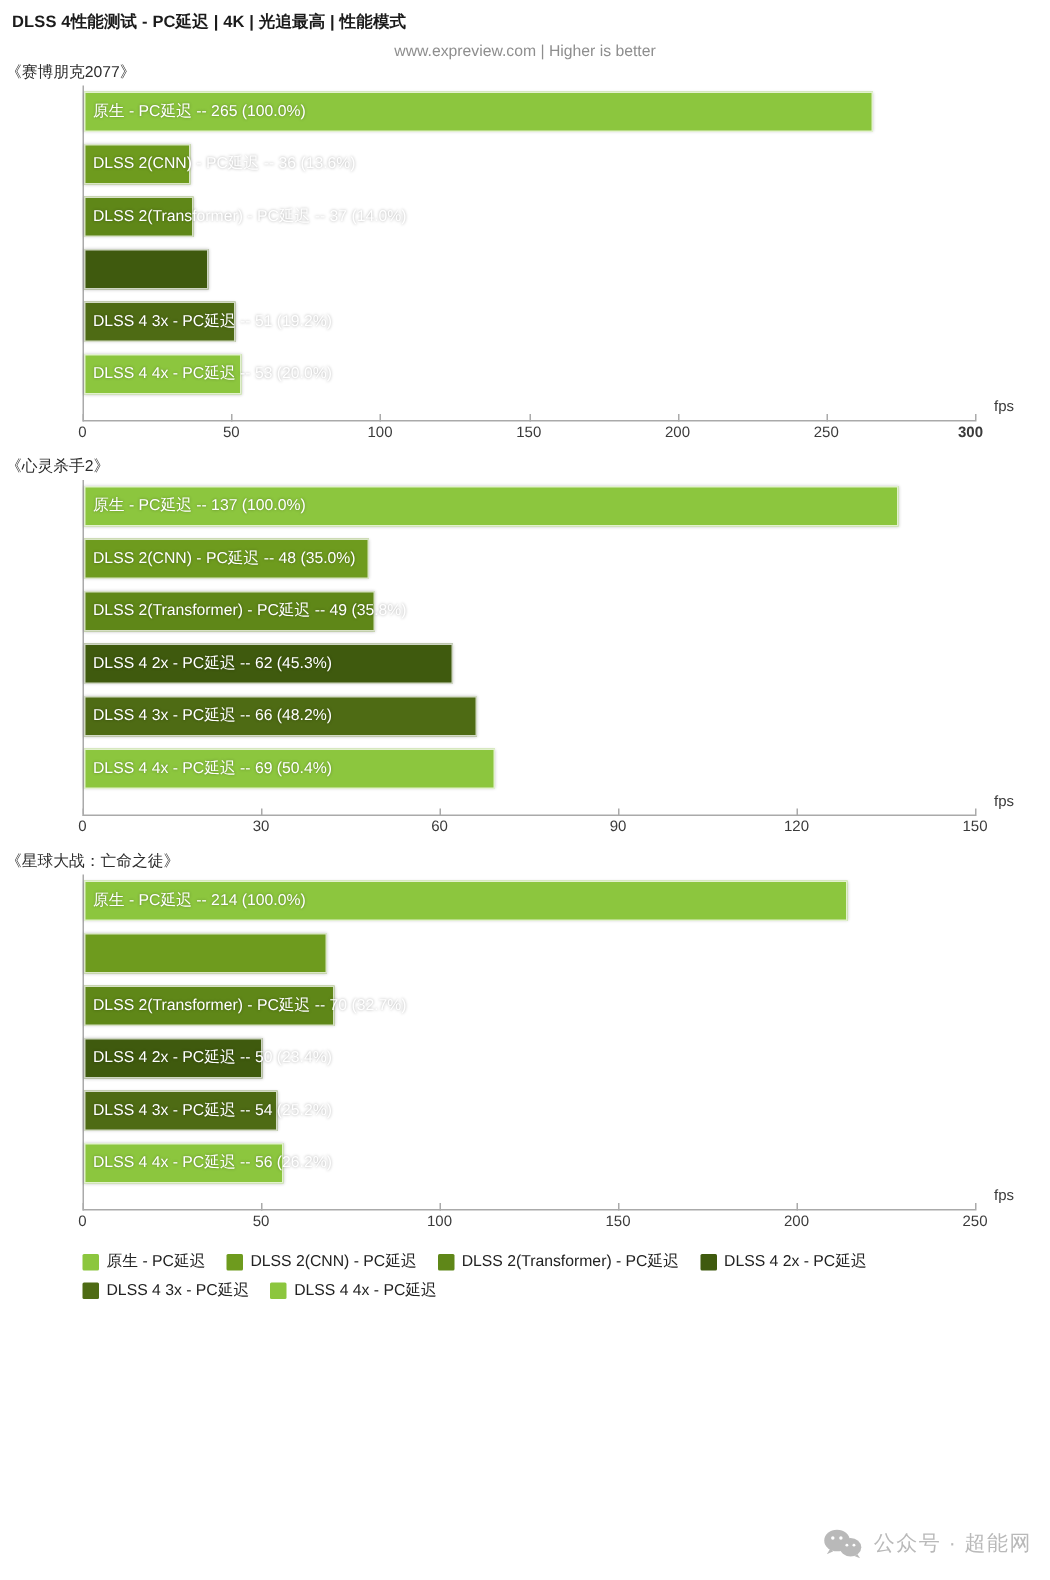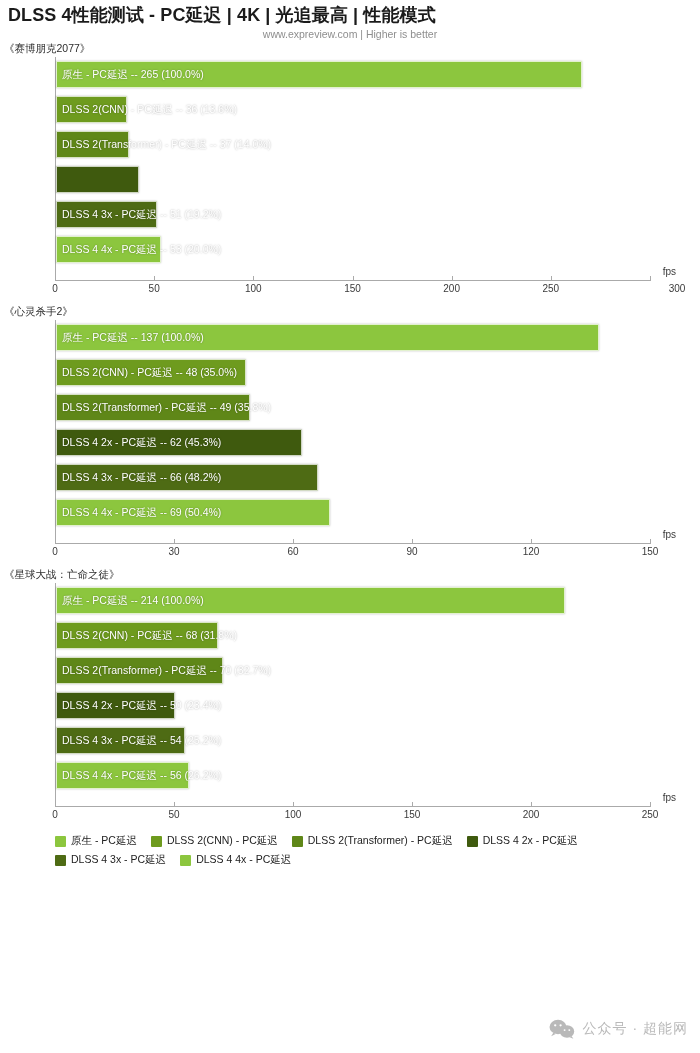--- a/index.html
+++ b/index.html
@@ -14,21 +14,21 @@
     color: #1a1a1a;
     position: relative;
     overflow: hidden;
   }
 
   
   .header {
     padding: 6px 8px 0 8px;
   }
   .header-title {
-    font-size: 18px;
+    font-size: 11px;
     font-weight: bold;
     letter-spacing: 0.1px;
     color: #1b1b1b;
     line-height: 18px;
     white-space: nowrap;
   }
   .header-sub {
     font-size: 10.5px;
     color: #8e8e8e;
     line-height: 14px;
@@ -213,21 +213,21 @@
         <div class="tick-label" style="left: 99.1667px;">50</div>
         <div class="tick" style="left: 198.333px;"></div>
         <div class="tick-label" style="left: 198.333px;">100</div>
         <div class="tick" style="left: 297.5px;"></div>
         <div class="tick-label" style="left: 297.5px;">150</div>
         <div class="tick" style="left: 396.667px;"></div>
         <div class="tick-label" style="left: 396.667px;">200</div>
         <div class="tick" style="left: 495.833px;"></div>
         <div class="tick-label" style="left: 495.833px;">250</div>
         <div class="tick" style="left: 595px;"></div>
-        <div class="tick-label" style="left: 622px;">300</div>
+        <div class="tick-label" style="left: 592px; font-weight: bold;">300</div>
         <div class="axis-unit">fps</div>
       </div>
     </div>
     <div class="chart-block">
       <div class="chart-title">《心灵杀手2》</div>
       <div class="plot">
         <div class="bars">
           <div class="bar-row">
             <div class="bar" style="width: 543.433px; background: rgb(140, 198, 62);"></div>
             <div class="bar-label">原生 - PC延迟  --  137 (100.0%)</div>
@@ -275,21 +275,20 @@
     <div class="chart-block">
       <div class="chart-title">《星球大战：亡命之徒》</div>
       <div class="plot">
         <div class="bars">
           <div class="bar-row">
             <div class="bar" style="width: 509.32px; background: rgb(140, 198, 62);"></div>
             <div class="bar-label">原生 - PC延迟  --  214 (100.0%)</div>
           </div>
           <div class="bar-row">
             <div class="bar" style="width: 161.84px; background: rgb(110, 155, 30);"></div>
-            <div class="bar-label">DLSS 2(CNN)  -  PC延迟  --  68 (31.8%)</div>
           </div>
           <div class="bar-row">
             <div class="bar" style="width: 166.6px; background: rgb(95, 135, 24);"></div>
             <div class="bar-label">DLSS 2(Transformer) - PC延迟  --  70 (32.7%)</div>
           </div>
           <div class="bar-row">
             <div class="bar" style="width: 119px; background: rgb(63, 90, 14);"></div>
             <div class="bar-label">DLSS 4 2x - PC延迟  --  50 (23.4%)</div>
           </div>
           <div class="bar-row">

